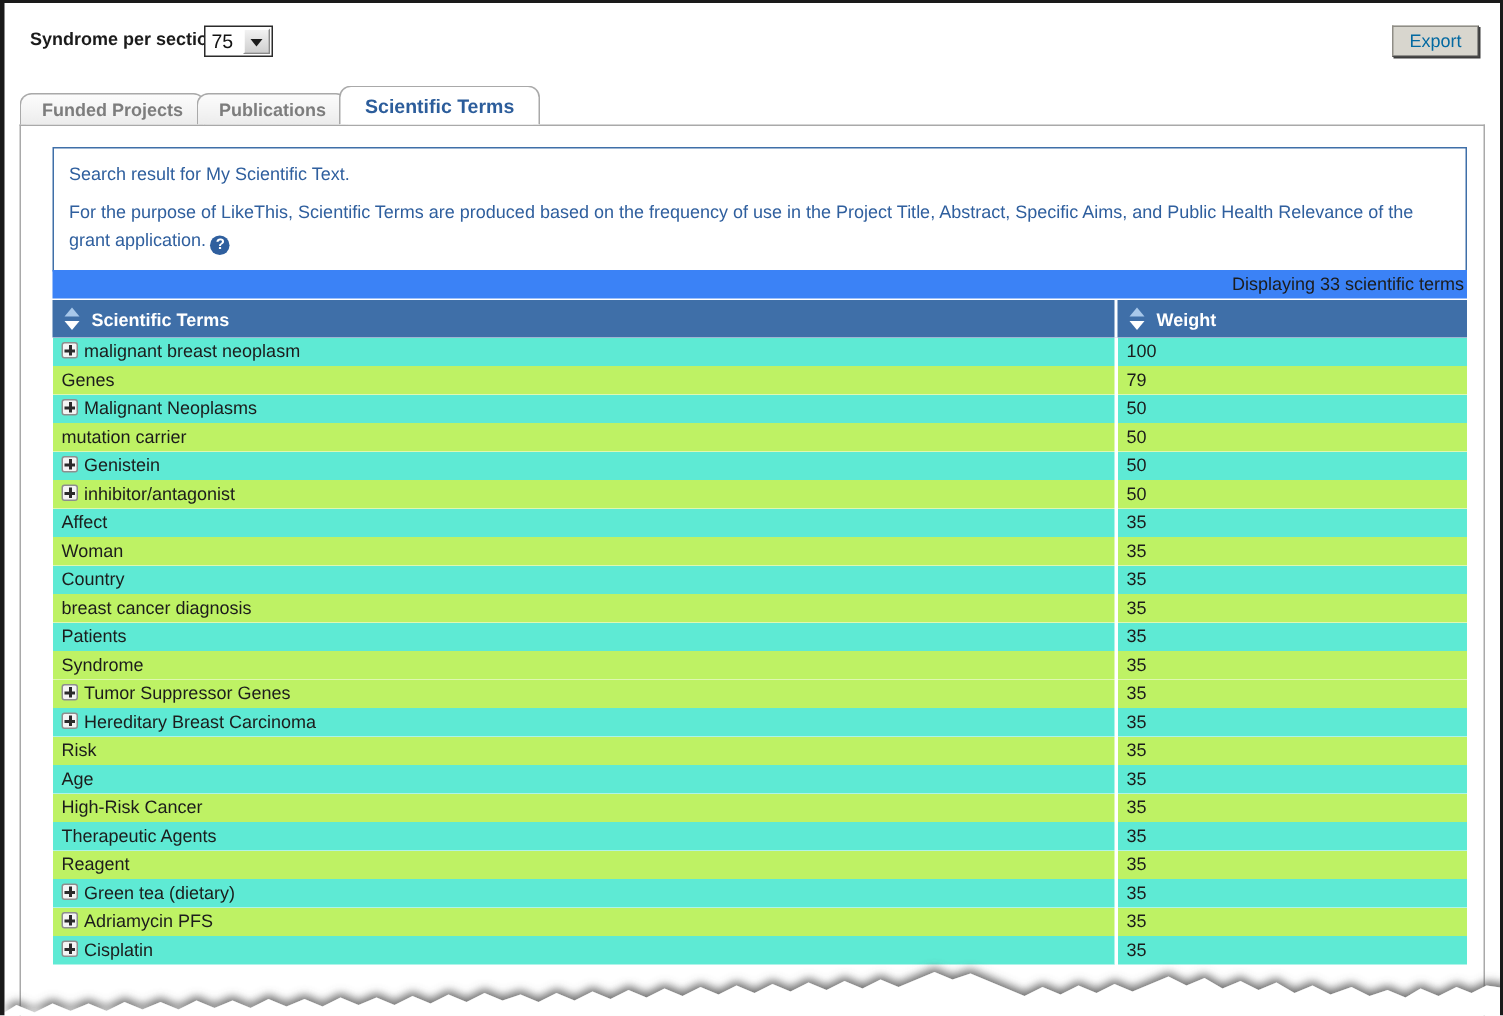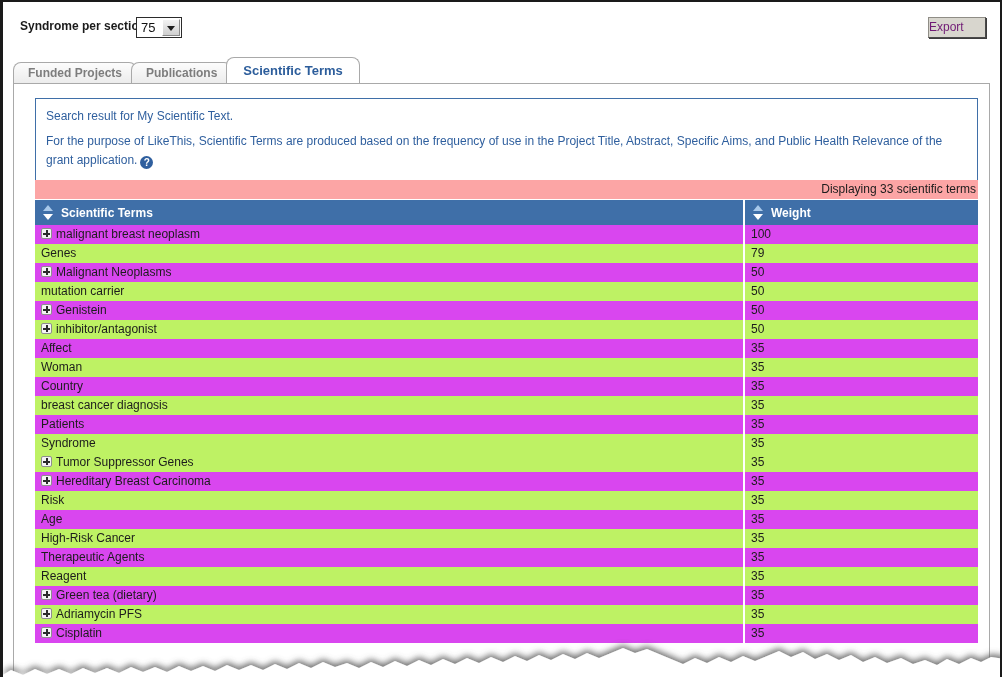--- a/index.html
+++ b/index.html
@@ -74,24 +74,24 @@
 
   .export-btn {
     position: absolute;
     right: 14px; top: 15px;
     width: 58px; height: 21px;
     background: #d8d6ce;
     border: 1px solid #8f8d86;
     border-right-color: #4a4a4a;
     border-bottom-color: #4a4a4a;
     box-shadow: 1px 1px 0 #3d3d3d;
-    color: #701a75;
+    color: #0369a1;
     font-size: 12px;
     line-height: 19px;
-    text-align: left;
+    text-align: center;
     cursor: pointer;
     user-select: none;
   }
 
   
   .tabstrip {
     position: absolute;
     left: 10px; top: 57px;
     height: 24px;
     display: flex;
@@ -164,21 +164,21 @@
     text-align: center;
     cursor: pointer;
   }
 
   
   .displaying-bar {
     position: absolute;
     left: 21px; top: 96px;
     width: 943px;
     height: 19px;
-    background: #fca5a5;
+    background: #3b82f6;
     font-size: 12px;
     color: #1c1c1c;
     text-align: right;
     line-height: 19px;
     padding-right: 2px;
   }
 
   
   .table-wrap {
     position: absolute;
@@ -235,21 +235,21 @@
     font-size: 12px;
     vertical-align: middle;
     line-height: 19px;
     white-space: nowrap;
     overflow: hidden;
   }
   table.terms td.weight-cell {
     padding-left: 6px;
     border-left: 2px solid #ffffff;
   }
-  tr.row-odd td  { background: #d946ef; }
+  tr.row-odd td  { background: #5eead4; }
   tr.row-even td { background: #bef264; }
 
   .plus-icon {
     display: inline-block;
     width: 11px; height: 11px;
     margin-right: 4px;
     vertical-align: -1px;
     background: #f4f4f4;
     border: 1px solid #8e8e8e;
     border-radius: 2px;

